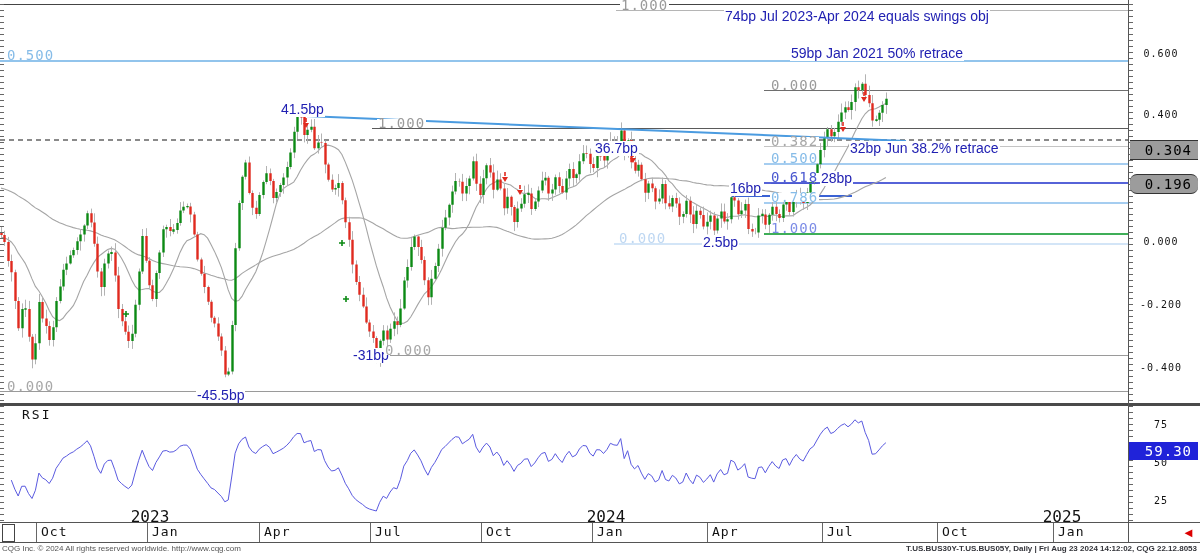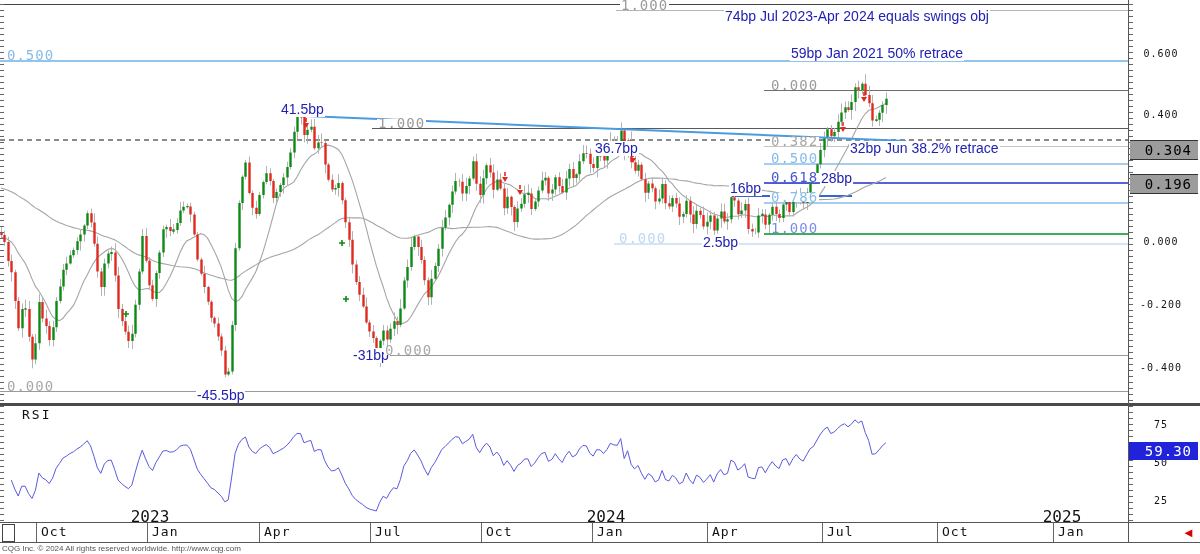--- a/index.html
+++ b/index.html
@@ -84,21 +84,21 @@
   <div class="vticks" style="left:1129px;top:406px;height:116px;"></div>
 
   <div id="price-labels">
       <div class="price-label abs" style="left: 1128px; top: 48px;">0.600</div>
       <div class="price-label abs" style="left: 1128px; top: 109px;">0.400</div>
       <div class="price-label abs" style="left: 1128px; top: 236px;">0.000</div>
       <div class="price-label abs" style="left: 1128px; top: 299px;">-0.200</div>
       <div class="price-label abs" style="left: 1128px; top: 362px;">-0.400</div>
     </div>
   <div class="axis-badge" style="top:140px;">0.304</div>
-  <div class="axis-badge" style="top:174px;">0.196</div>
+  <div class="axis-badge" style="top:174px;border-radius:7px;">0.196</div>
 
   <div class="rsi-title">RSI</div>
   <div id="rsi-labels">
       <div class="price-label abs" style="left: 1128px; top: 419px;">75</div>
       <div class="price-label abs" style="left: 1128px; top: 457px;">50</div>
       <div class="price-label abs" style="left: 1128px; top: 495px;">25</div>
     </div>
   <div class="rsi-badge" style="top:442px;">59.30</div>
 
   <div id="annotations">
@@ -151,13 +151,14 @@
       <div class="month" style="left: 1058px;">Jan</div>
       <div class="mdiv" style="left: 1053px;"></div>
       <div class="year" style="left: 150px;">2023</div>
       <div class="year" style="left: 606px;">2024</div>
       <div class="year" style="left: 1062px;">2025</div>
     </div>
   <div class="scrollbox"></div>
   <div class="red-arrow">◄</div>
 
   <div class="status" style="left:2px;">CQG Inc. © 2024 All rights reserved worldwide. http://www.cqg.com</div>
+  <div class="status" style="right:3px;font-weight:bold;color:#33343a;">T.US.BUS30Y-T.US.BUS05Y, Daily | Fri Aug 23 2024 14:12:02, CQG 22.12.8053</div>
 </div>
 
 </body></html>

